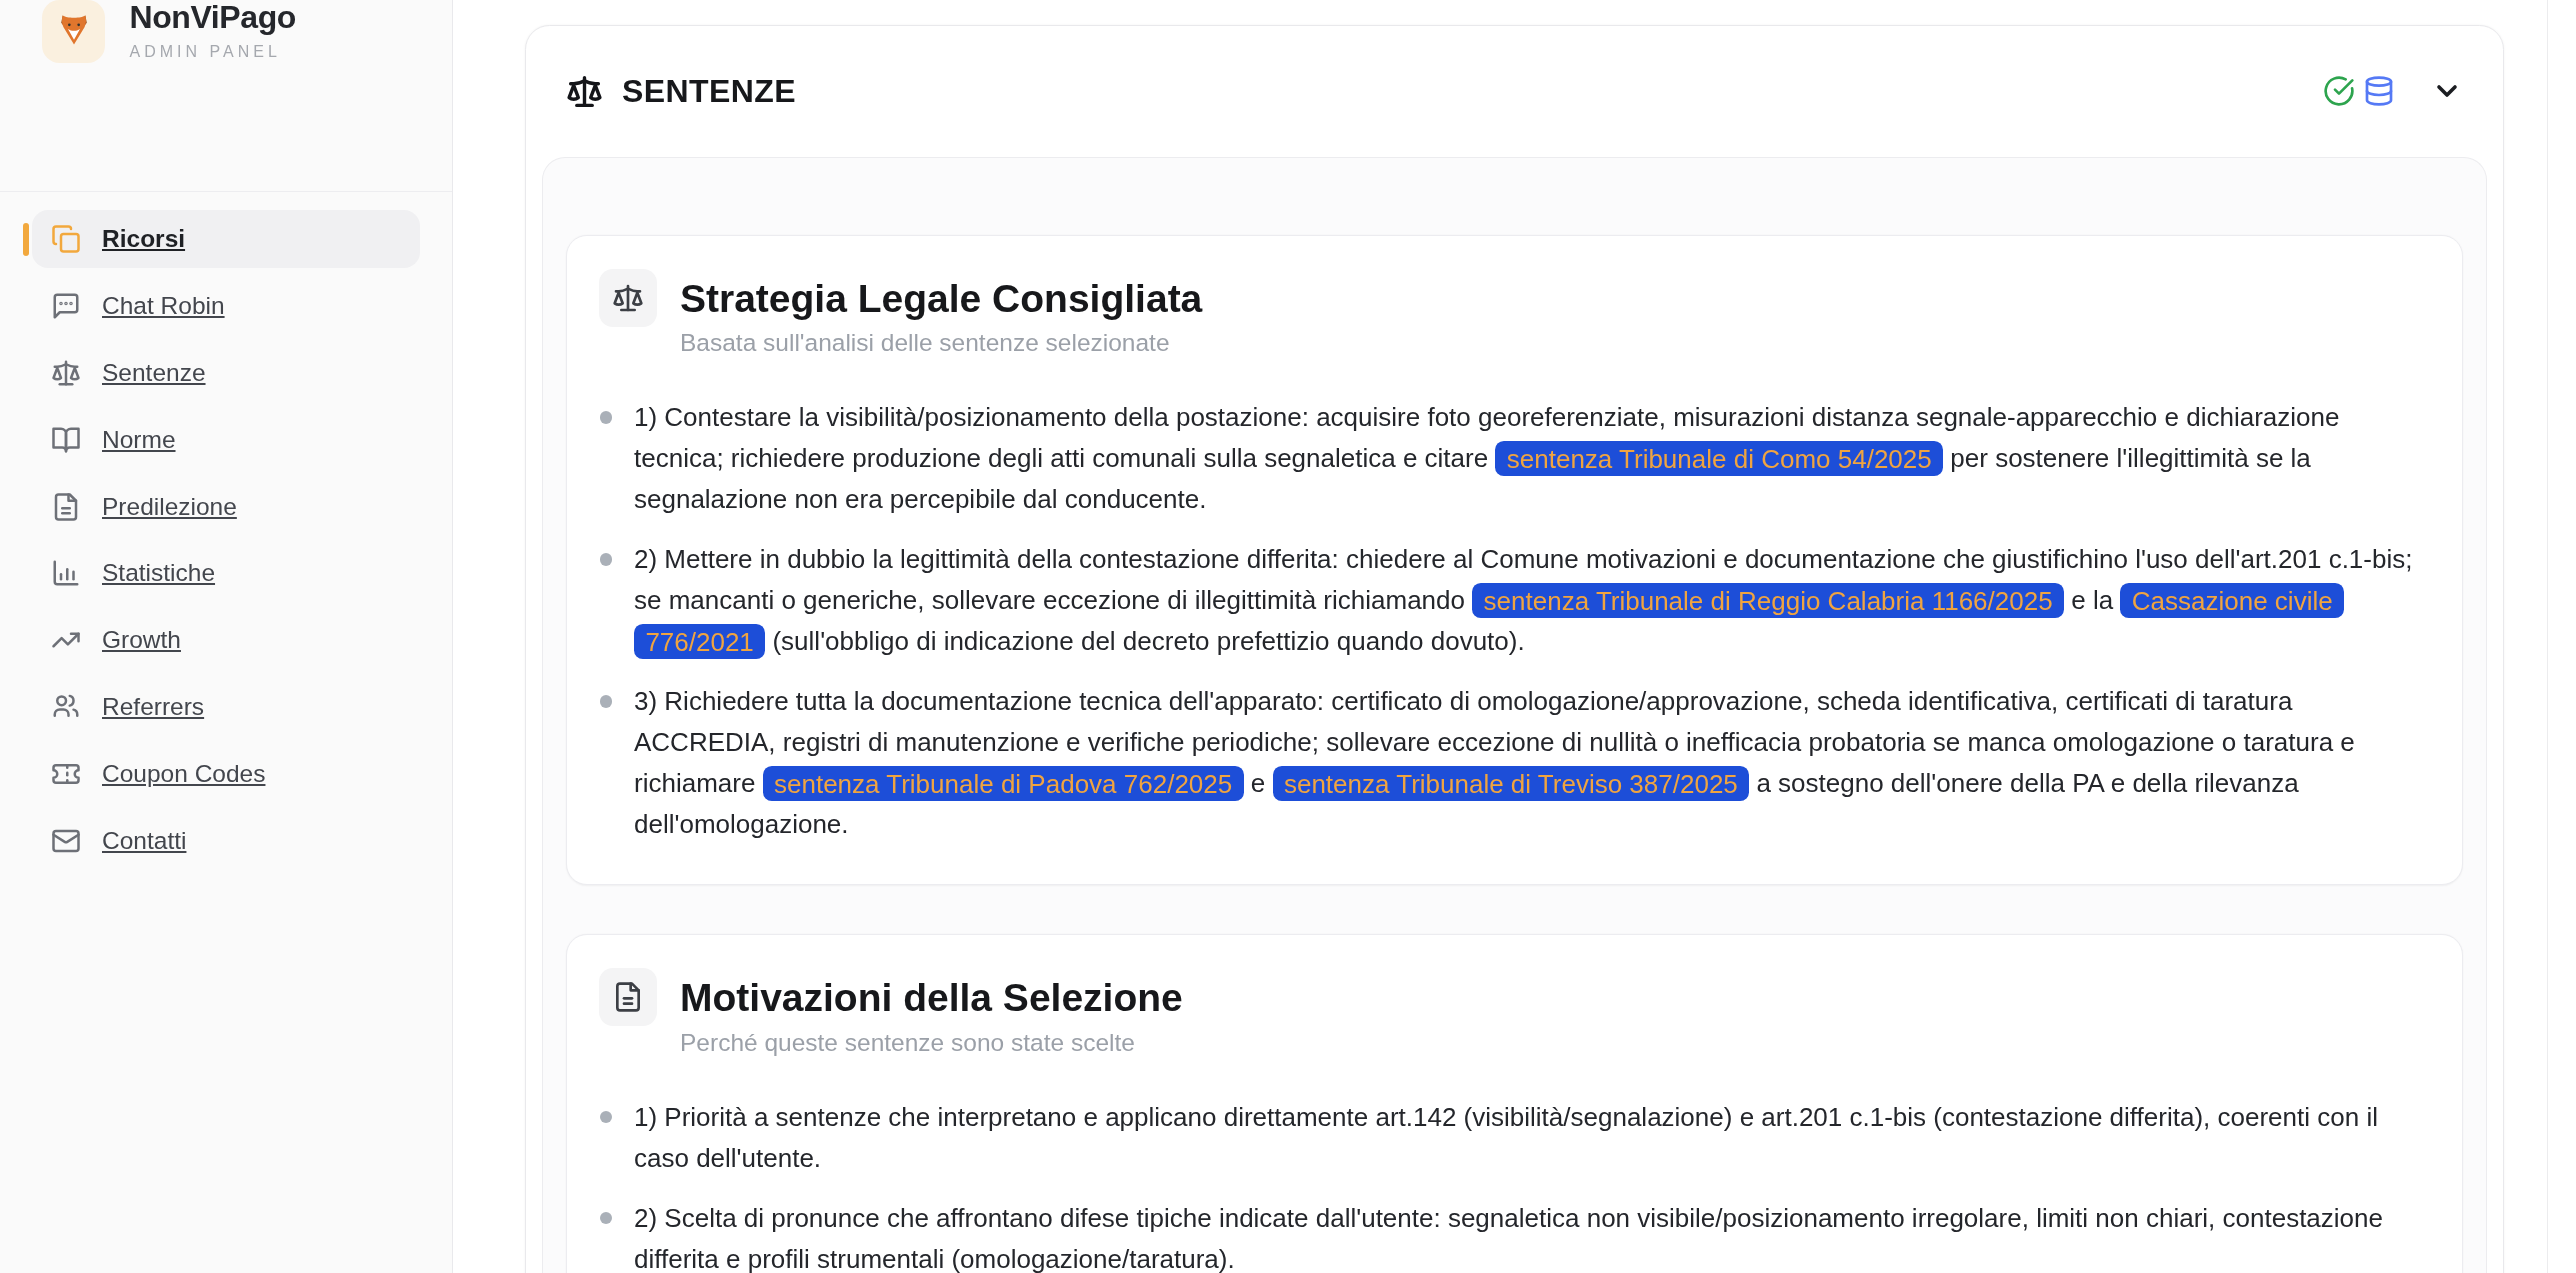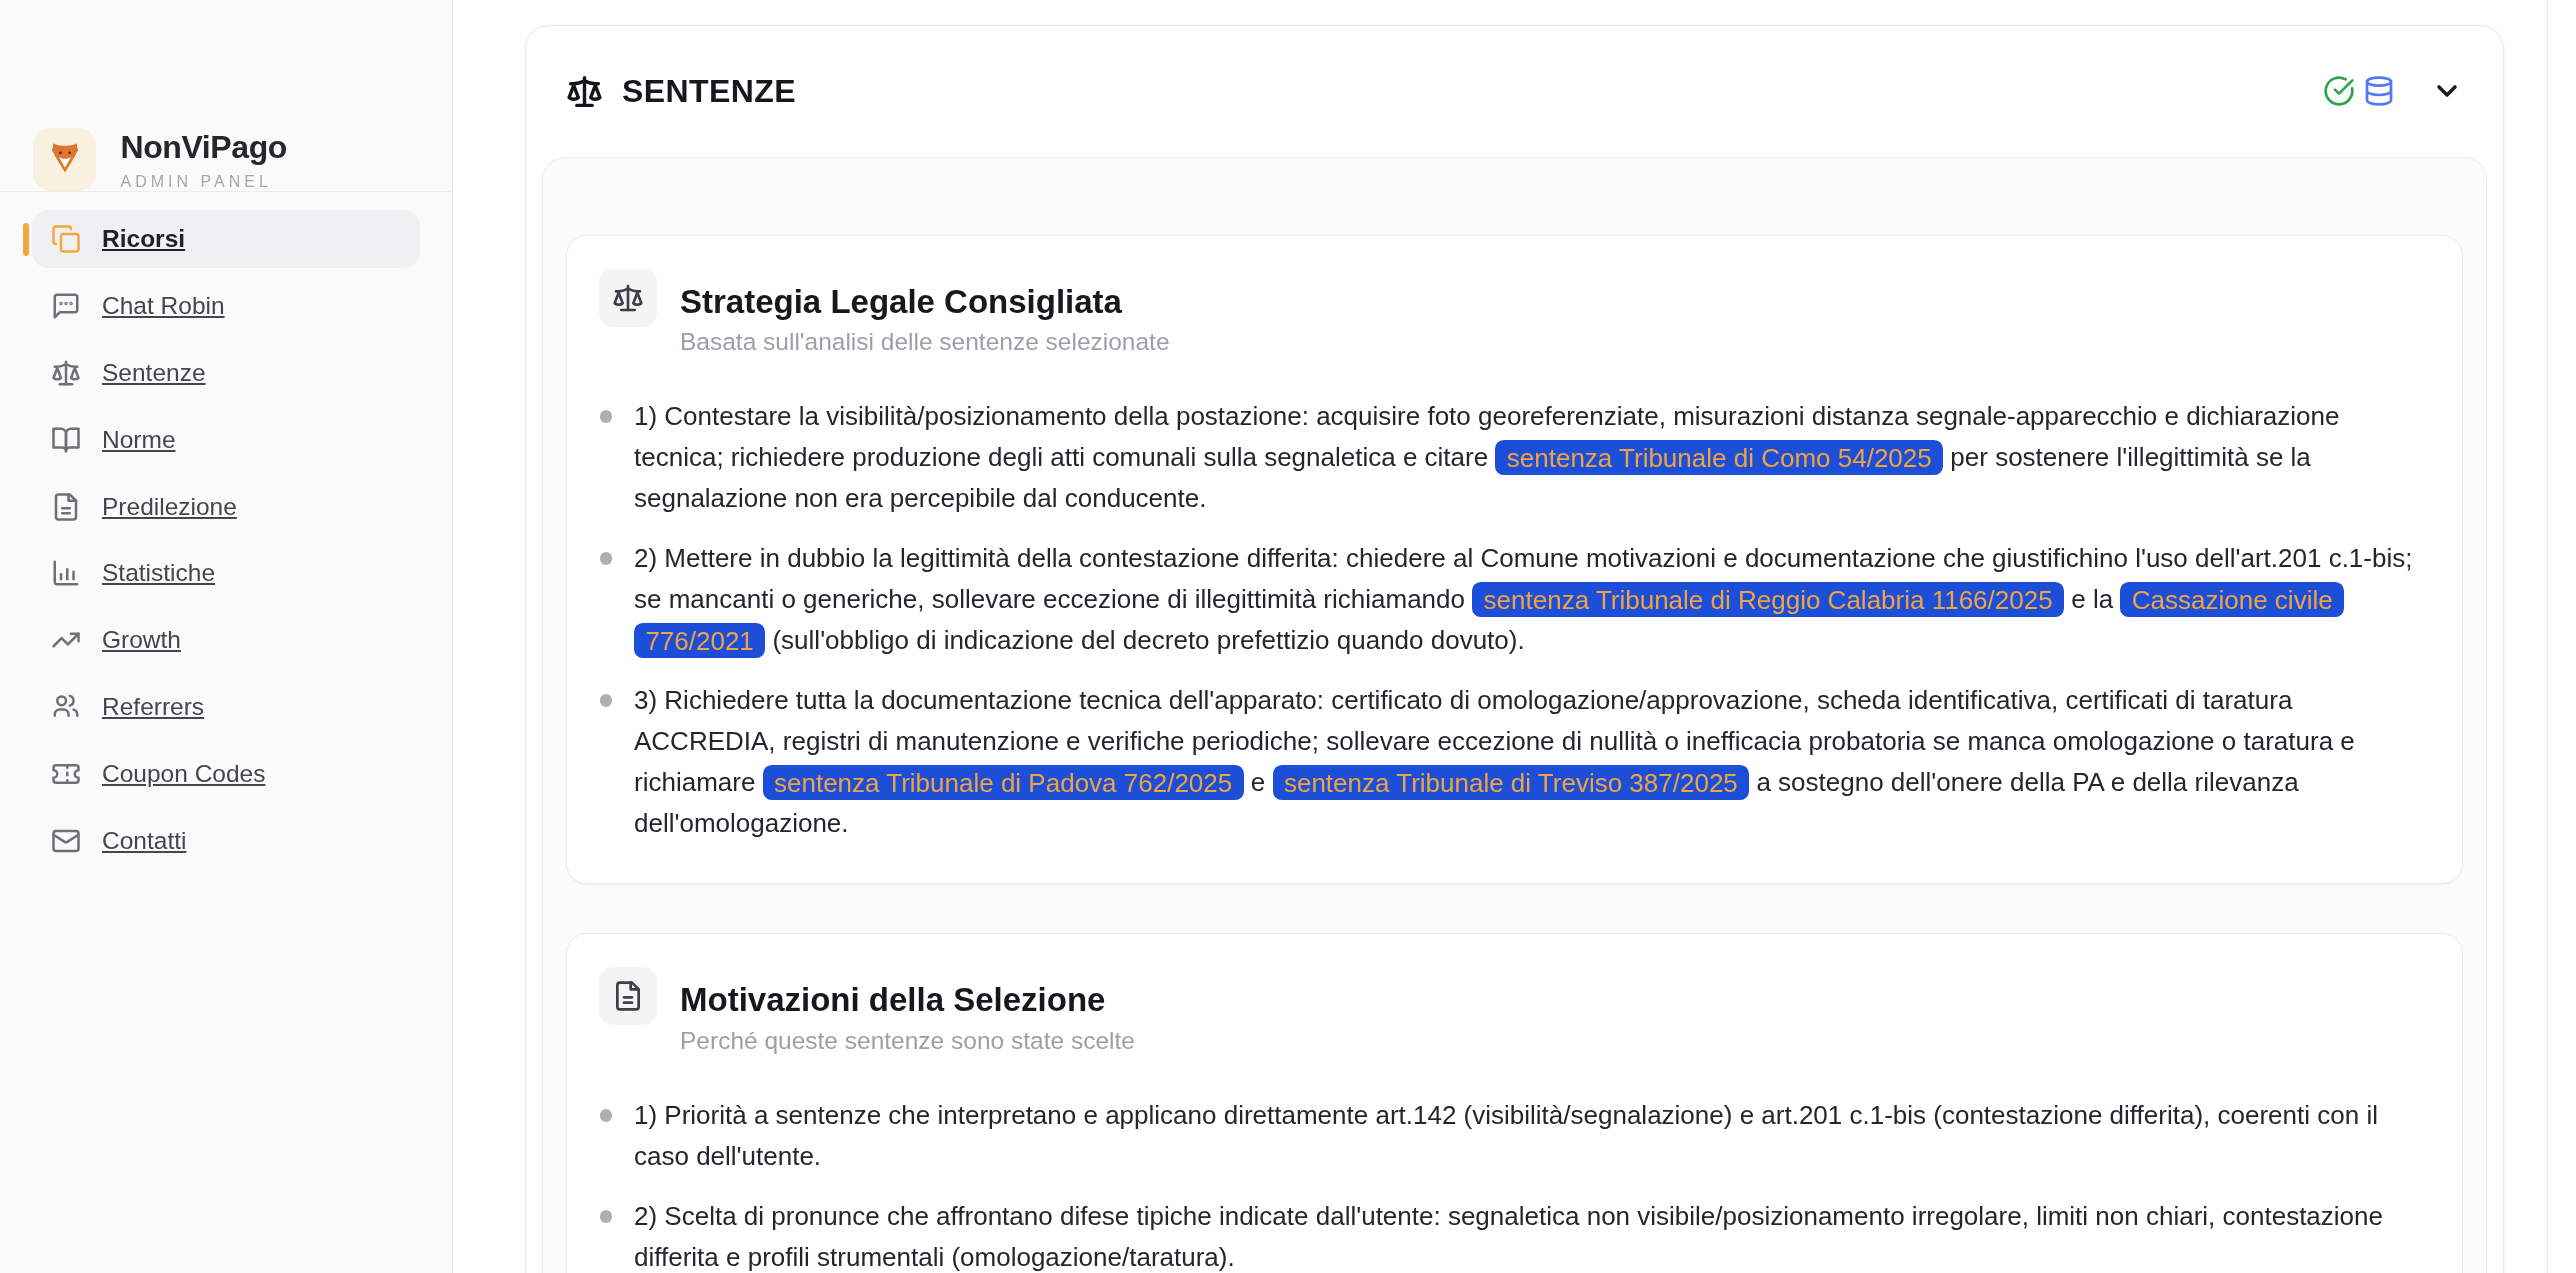--- a/index.html
+++ b/index.html
@@ -9,21 +9,21 @@
     -webkit-font-smoothing:antialiased;
   }
   
   .sidebar{
     width:453px;min-width:453px;height:100%;box-sizing:border-box;
     background:#fafafa;border-right:0.9px solid #e9e9ec;
     display:flex;flex-direction:column;
   }
   .brand{
     height:192px;box-sizing:border-box;border-bottom:0.9px solid #ededf0;
-    display:flex;align-items:flex-end;gap:24.5px;padding:0 33px;
+    display:flex;align-items:flex-start;gap:24.5px;padding:0 42px;
   }
   .logo-box{
     width:63px;height:63px;border-radius:17.5px;background:#faf0df;
     display:flex;align-items:center;justify-content:center;flex:0 0 auto;
   }
   .logo-box svg{width:40px;height:40px}
   .brand-name{font-size:32px;font-weight:700;color:#25272c;letter-spacing:-0.4px;line-height:1.1}
   .brand-sub{font-size:16px;color:#a5a8ae;letter-spacing:4px;margin-top:8px}
   .nav{padding:18.4px 32px 0}
   .nav-item{
@@ -69,21 +69,21 @@
     background:#fff;border:0.9px solid #ececf0;border-radius:21px;
     padding:33px 32px 23px;margin-bottom:49px;
     box-shadow:0 0.9px 1.8px rgba(16,18,22,.05);
   }
   .sec-head{display:flex;gap:23px;align-items:flex-start}
   .sec-ic{
     width:58px;height:58px;border-radius:14px;background:#f4f4f5;flex:0 0 auto;
     display:flex;align-items:center;justify-content:center;color:#3c3f45;
   }
   .sec-ic svg{width:32px;height:32px}
-  .sec-title{font-size:33px;font-weight:700;color:#17181b;line-height:1.15;margin-top:14px}
+  .sec-title{font-size:39px;font-weight:700;color:#17181b;line-height:1.15;margin-top:8px}
   .sec-sub{font-size:24.5px;color:#9ba0a8;margin-top:8px}
   .bullets{margin:40px 0 0;padding:0;list-style:none}
   .bullets li{
     position:relative;padding-left:35px;margin-bottom:19px;
     font-size:26px;line-height:41px;color:#24262b;
   }
   .bullets li:last-child{margin-bottom:16px}
   .bullets li::before{
     content:"";position:absolute;left:0.9px;top:14px;width:12.3px;height:12.3px;
     border-radius:50%;background:#aab0b8;

